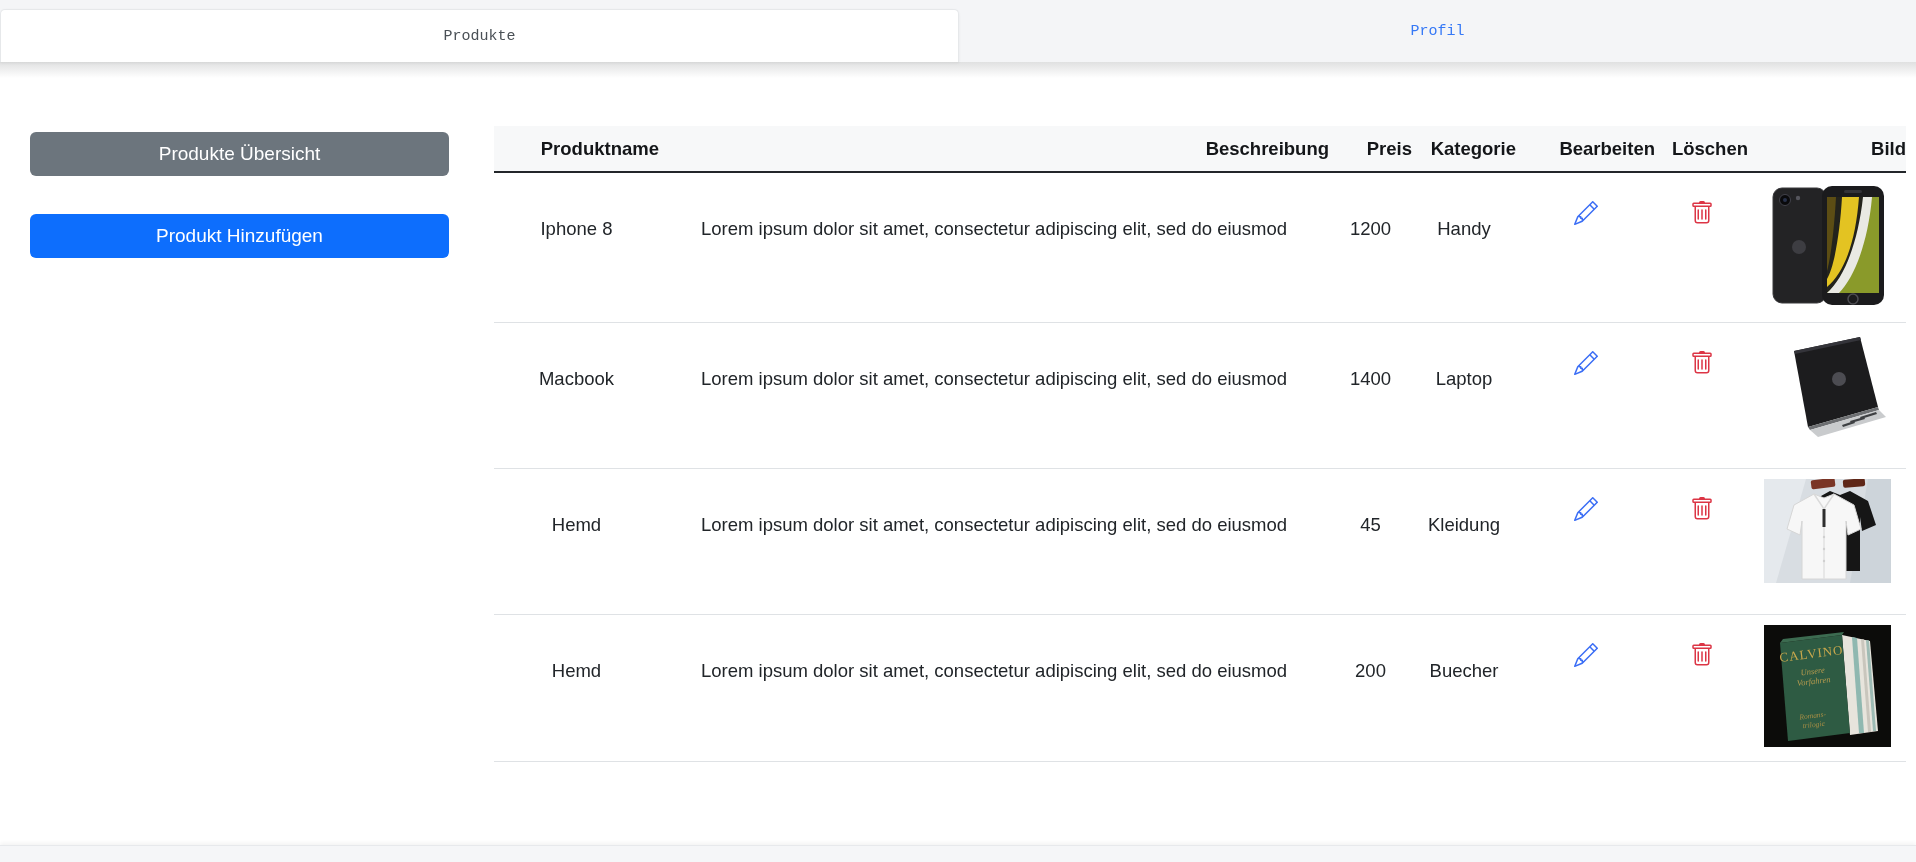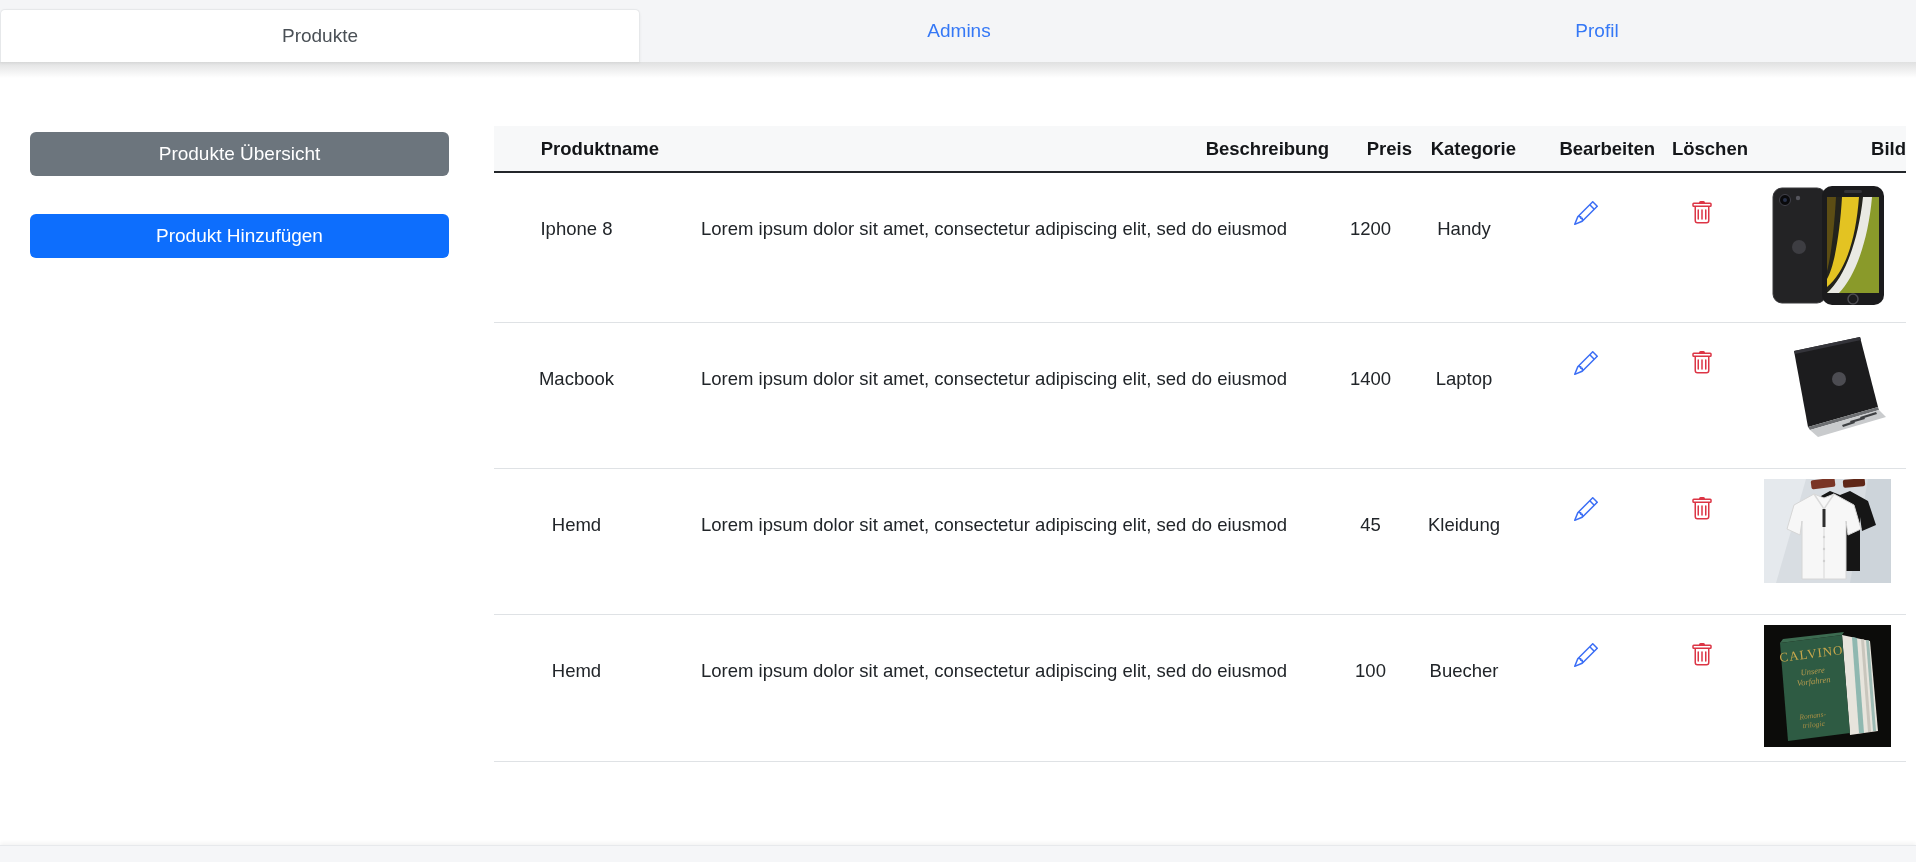--- a/index.html
+++ b/index.html
@@ -24,23 +24,24 @@
     left: 0; right: 0; top: 62px; height: 16px;
     background: linear-gradient(to bottom, rgba(60,64,67,0.16), rgba(60,64,67,0));
     pointer-events: none;
     z-index: 4;
   }
   .nav-tab {
     flex: 1 1 0;
     display: flex;
     align-items: center;
     justify-content: center;
-    font-size: 19px;
+    font-size: 15px;
     color: #3578f6;
     cursor: pointer;
+    font-family: Liberation Mono, monospace;
   }
   .nav-tab.active {
     background: #ffffff;
     color: #4a5056;
     margin-top: 9px;
     border: 1px solid #e6e8ea;
     border-bottom: none;
     border-radius: 5px 5px 0 0;
     box-shadow: 0 1px 3px rgba(0,0,0,0.06);
   }
@@ -112,21 +113,20 @@
     background: #f5f6f8;
     border-top: 1px solid #e7e9ec;
     box-shadow: 0 -2px 4px rgba(0,0,0,0.05);
   }
 </style>
 </head>
 <body>
 
 <nav class="navbar">
   <div class="nav-tab active">Produkte</div>
-  <div class="nav-tab">Admins</div>
   <div class="nav-tab">Profil</div>
 </nav>
 <div class="nav-shadow"></div>
 
 <button class="btn btn-overview">Produkte Übersicht</button>
 <button class="btn btn-add">Produkt Hinzufügen</button>
 
 <div class="table-wrap">
   <table>
     <colgroup>
@@ -278,21 +278,21 @@
     <circle cx="60" cy="70" r="1.2" fill="#cfcfcf"></circle>
     <circle cx="60" cy="82" r="1.2" fill="#cfcfcf"></circle>
   </svg>
 </span>
     </td>
   </tr>
 
   <tr>
     <td>Hemd</td>
     <td>Lorem ipsum dolor sit amet, consectetur adipiscing elit, sed do eiusmod</td>
-    <td>100</td>
+    <td>200</td>
     <td>Buecher</td>
     <td class="icon-cell">
       <span class="icon-btn">
         <svg class="edit-icon" viewBox="0 0 16 16">
           <path d="M12.146.146a.5.5 0 0 1 .708 0l3 3a.5.5 0 0 1 0 .708l-10 10a.5.5 0 0 1-.168.11l-5 2a.5.5 0 0 1-.65-.65l2-5a.5.5 0 0 1 .11-.168l10-10zM11.207 2.5 13.5 4.793 14.793 3.5 12.5 1.207 11.207 2.5zm1.586 3L10.5 3.207 4 9.707V10h.5a.5.5 0 0 1 .5.5v.5h.5a.5.5 0 0 1 .5.5v.5h.293l6.5-6.5zm-9.761 5.175-.106.106-1.528 3.821 3.821-1.528.106-.106A.5.5 0 0 1 5 12.5V12h-.5a.5.5 0 0 1-.5-.5V11h-.5a.5.5 0 0 1-.468-.325z"></path>
         </svg>
       </span>
     </td>
     <td class="icon-cell">
       <span class="icon-btn">

